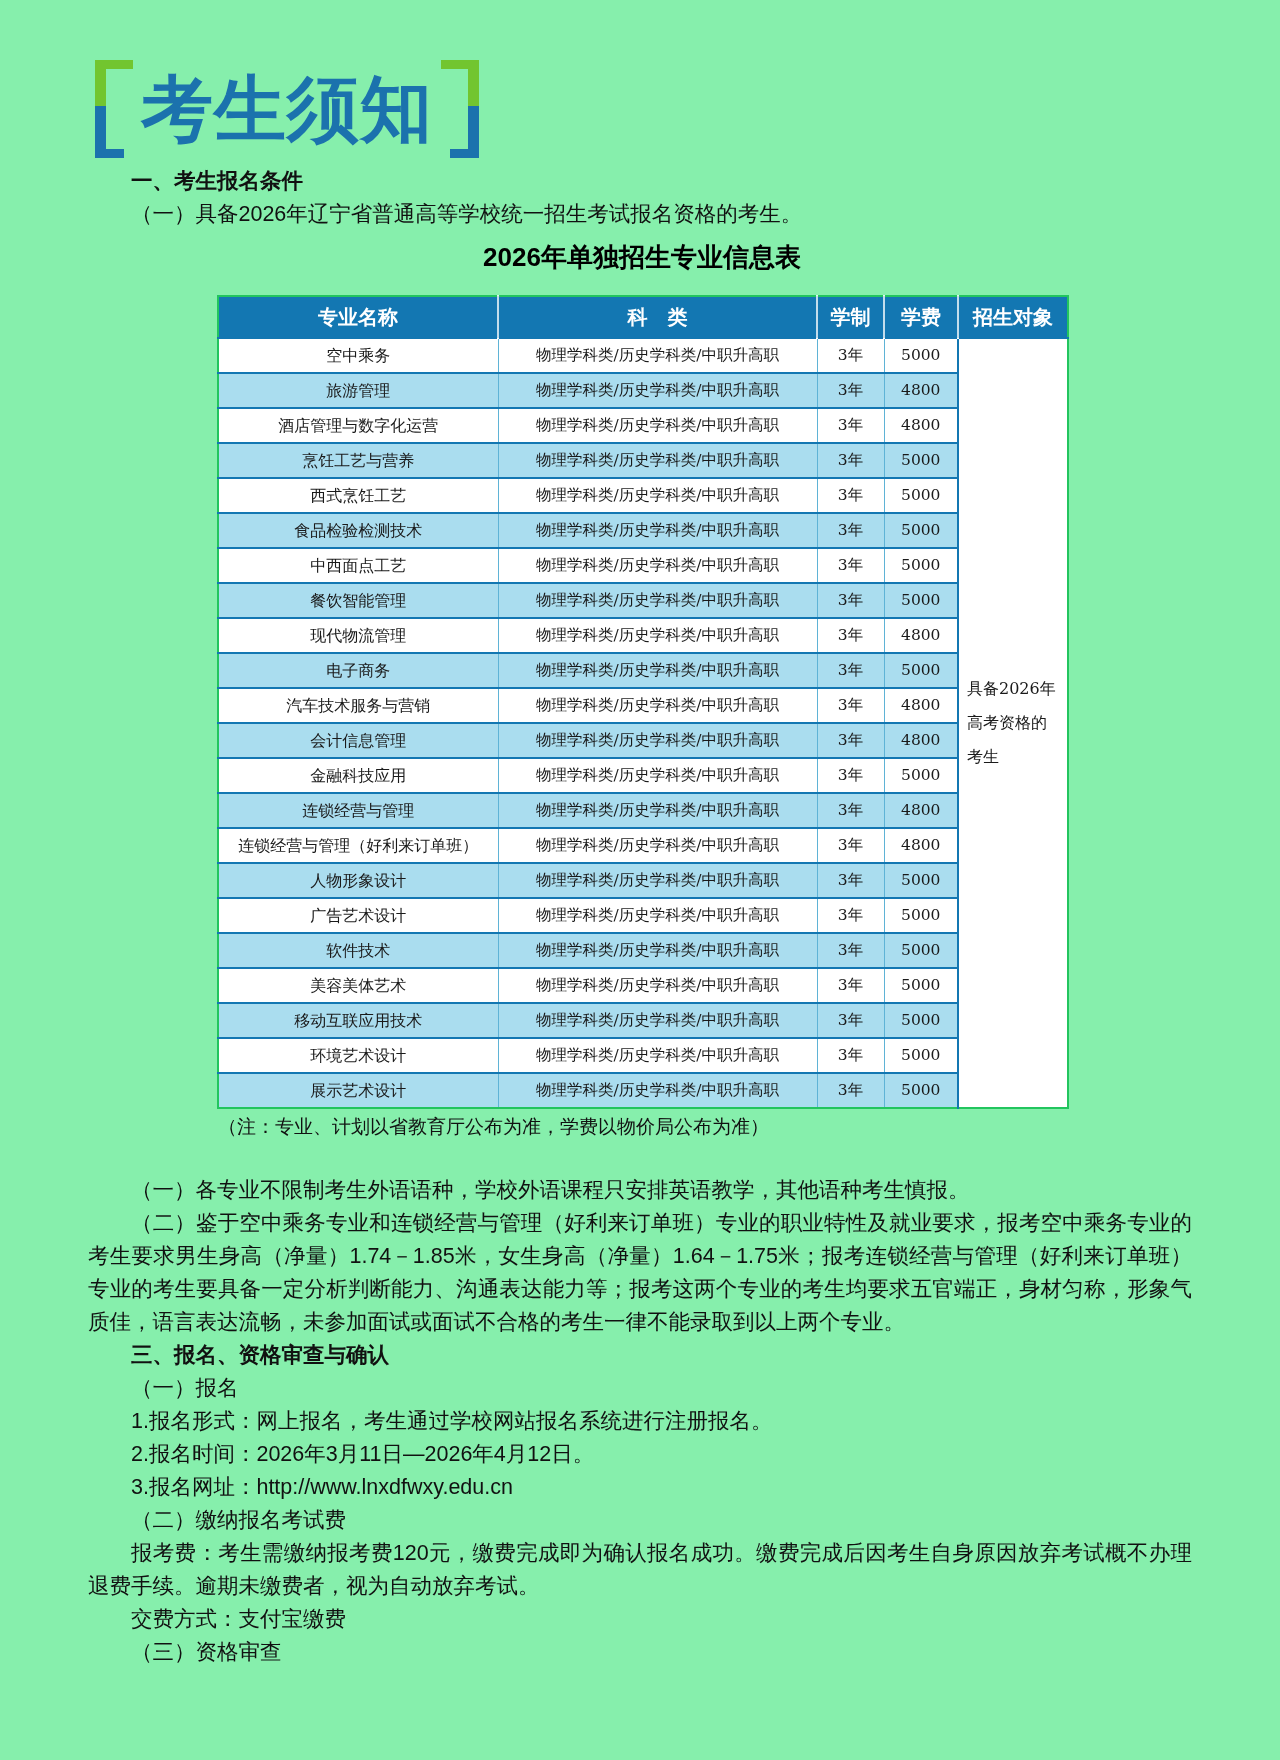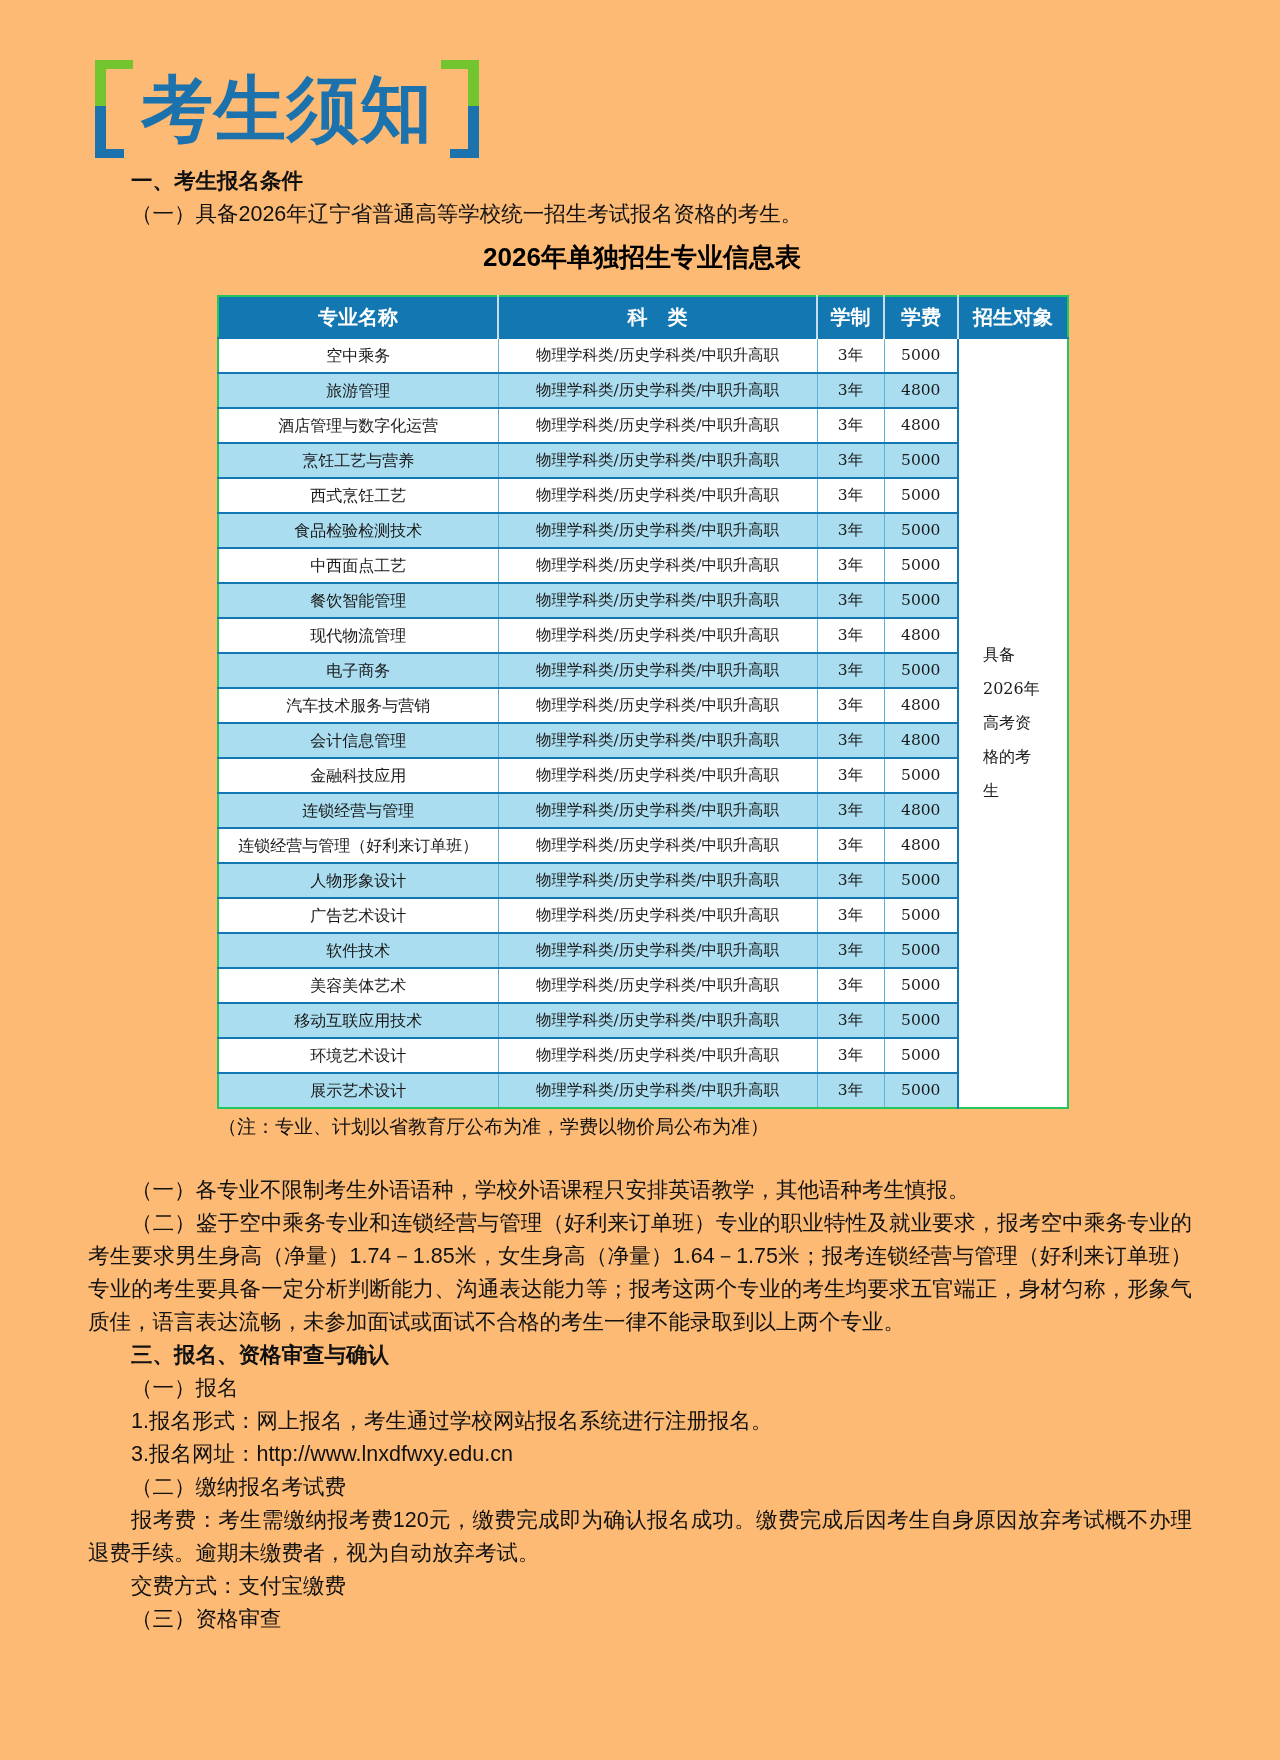--- a/index.html
+++ b/index.html
@@ -1,17 +1,17 @@
 <!DOCTYPE html>
 <html><head>
 <meta charset="utf-8">
 <style>
   html,body { margin:0; padding:0; background:#ffffff; }
   .page {
-    position:relative; width:1280px; height:1760px; background:#fdba74;
+    position:relative; width:1280px; height:1760px; background:#86efac;
     font-family:"Liberation Sans","DejaVu Sans",sans-serif; color:#111;
     overflow:hidden;
   }
 
   
   .title-wrap { position:absolute; left:95px; top:60px; display:flex; align-items:stretch; height:98px; }
   .bracket { position:relative; width:40px; height:98px; flex:0 0 auto; }
   .bracket .bar { position:absolute; top:0; width:11px; height:98px;
     background:linear-gradient(#72c52f 0 47%, #1b72ad 47% 100%); }
   .bracket .arm-top { position:absolute; top:0; height:9px; background:#72c52f; }
@@ -53,21 +53,21 @@
     height:22.8px; padding:0 2px; text-align:center; vertical-align:middle;
     font-size:16px; color:#1a1a1a; background:#ffffff;
     border-top:2px solid #1377b2; border-left:1px solid #5fb3d6;
   }
   table.majors tbody td:first-child { border-left:none; }
   table.majors tbody td.c-category { font-size:15.5px; }
   table.majors tbody td.c-years, table.majors tbody td.c-fee { font-size:15.5px; }
   table.majors tbody tr:nth-child(even) td { background:#aaddef; }
   table.majors tbody td.audience {
     background:#ffffff !important; border-left:2px solid #1377b2;
-    font-size:16px; line-height:34px; padding:0 24px; text-align:left; vertical-align:middle;
+    font-size:16px; line-height:34px; padding:0 8px; text-align:left; vertical-align:middle;
   }
   .note { margin:6px 0 0 130px; font-size:19px; line-height:24px; text-indent:0;
           color:#111; }
   .after-table { margin-top:35px; }
 </style>
 </head>
 <body>
 
 <div class="page">
 
@@ -249,20 +249,21 @@
     </table>
 
     <div class="note">（注：专业、计划以省教育厅公布为准，学费以物价局公布为准）</div>
 
     <div id="after-blocks" class="after-table">
         <div class="blk para">（一）各专业不限制考生外语语种，学校外语课程只安排英语教学，其他语种考生慎报。</div>
         <div class="blk para">（二）鉴于空中乘务专业和连锁经营与管理（好利来订单班）专业的职业特性及就业要求，报考空中乘务专业的考生要求男生身高（净量）1.74－1.85米，女生身高（净量）1.64－1.75米；报考连锁经营与管理（好利来订单班）专业的考生要具备一定分析判断能力、沟通表达能力等；报考这两个专业的考生均要求五官端正，身材匀称，形象气质佳，语言表达流畅，未参加面试或面试不合格的考生一律不能录取到以上两个专业。</div>
         <div class="blk heading">三、报名、资格审查与确认</div>
         <div class="blk para">（一）报名</div>
         <div class="blk para">1.报名形式：网上报名，考生通过学校网站报名系统进行注册报名。</div>
+        <div class="blk para">2.报名时间：2026年3月11日—2026年4月12日。</div>
         <div class="blk para">3.报名网址：http://www.lnxdfwxy.edu.cn</div>
         <div class="blk para">（二）缴纳报名考试费</div>
         <div class="blk para">报考费：考生需缴纳报考费120元，缴费完成即为确认报名成功。缴费完成后因考生自身原因放弃考试概不办理退费手续。逾期未缴费者，视为自动放弃考试。</div>
         <div class="blk para">交费方式：支付宝缴费</div>
         <div class="blk para">（三）资格审查</div>
       </div>
 
   </div>
 </div>
 

